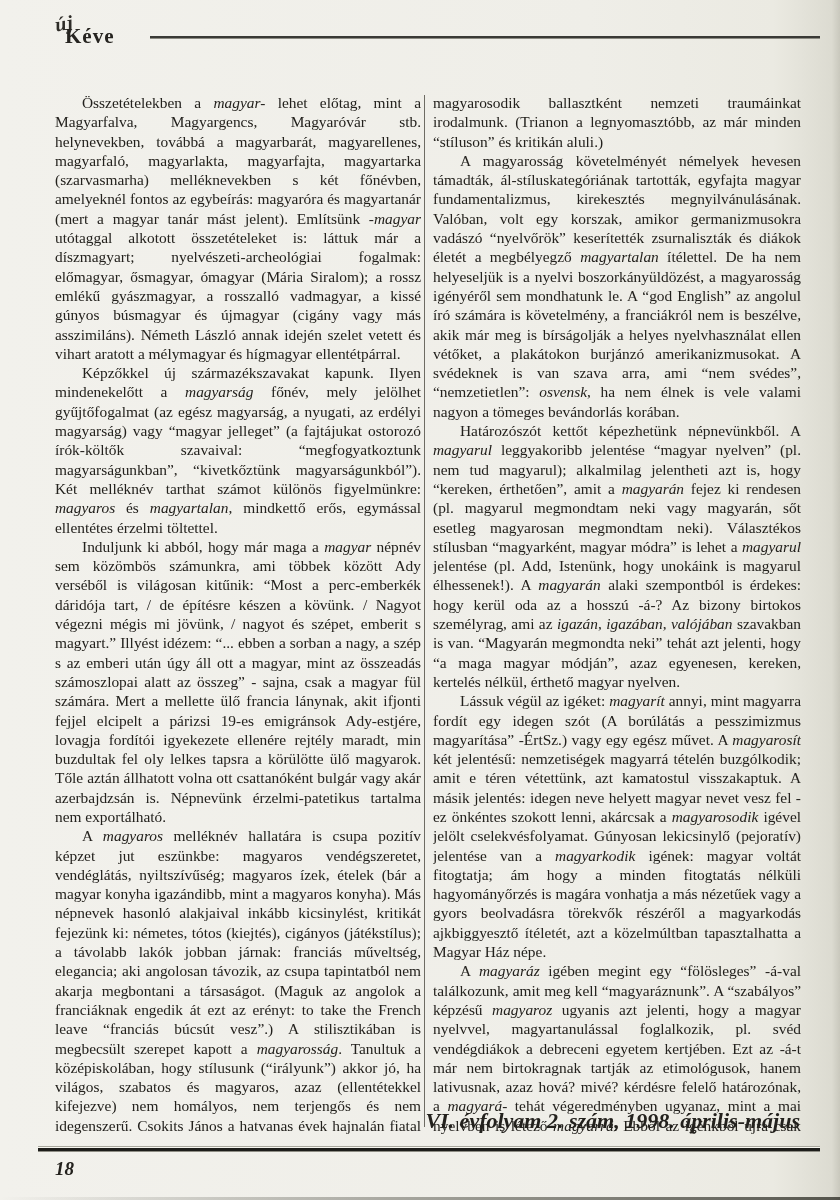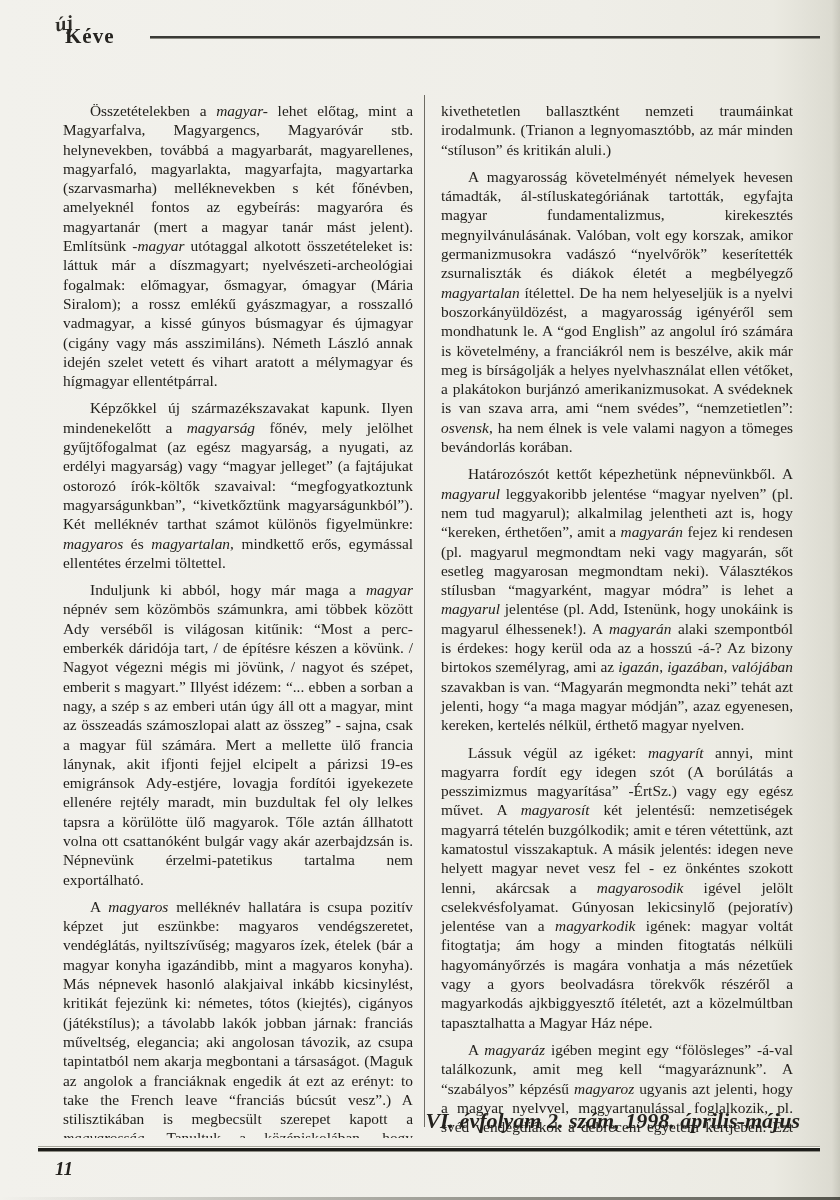--- a/index.html
+++ b/index.html
@@ -20,21 +20,21 @@
   .masthead-title { position:absolute; left:10px; top:6px; font-size:21px; font-weight:bold;
           letter-spacing:1px; color:#262420; }
 
   
   .column { position:absolute; top:93px; height:1045px; overflow:hidden;
           font-size:15.4px; line-height:19.3px; text-align:justify; }
   .column-left  { left:55px;  width:366px; }
   .column-right { left:433px; width:368px; }
   .column-divider { position:absolute; left:424px; top:95px; width:1px; height:1032px;
           background:#6d6b63; }
-  .column p { margin:8px; text-indent:27px; }
+  .column p { margin:0; text-indent:27px; }
   .column p.no-indent { text-indent:0; }
   .it { font-style:italic; }
 
   
   .footer-rule { position:absolute; left:38px; right:20px; top:1146px; height:6px;
           background:linear-gradient(#a9a89e 0 1px, #f7f6ef 1px 2px, #1d1d1a 2px 5px, #8e8d84 5px 6px); }
   .footer-page-number { position:absolute; left:55px; top:1158px; font-size:19px;
           font-weight:bold; font-style:italic; color:#23211d; }
   .footer-issue { position:absolute; right:40px; top:1108px; font-size:22px;
           font-weight:bold; font-style:italic; color:#23211d; }
@@ -53,24 +53,24 @@
   <div class="column column-left">
       <p><span>Összetételekben a </span><span class="it">magyar-</span><span> lehet előtag, mint a Magyarfalva, Magyargencs, Magyaróvár stb. helynevekben, továbbá a magyarbarát, magyarellenes, magyarfaló, magyarlakta, magyarfajta, magyartarka (szarvasmarha) melléknevekben s két főnévben, amelyeknél fontos az egybeírás: magyaróra és magyartanár (mert a magyar tanár mást jelent). Említsünk </span><span class="it">-magyar</span><span> utótaggal alkotott összetételeket is: láttuk már a díszmagyart; nyelvészeti-archeológiai fogalmak: előmagyar, ősmagyar, ómagyar (Mária Siralom); a rossz emlékű gyászmagyar, a rosszalló vadmagyar, a kissé gúnyos búsmagyar és újmagyar (cigány vagy más asszimiláns). Németh László annak idején szelet vetett és vihart aratott a mélymagyar és hígmagyar ellentétpárral.</span></p>
       <p><span>Képzőkkel új származékszavakat kapunk. Ilyen mindenekelőtt a </span><span class="it">magyarság</span><span> főnév, mely jelölhet gyűjtőfogalmat (az egész magyarság, a nyugati, az erdélyi magyarság) vagy “magyar jelleget” (a fajtájukat ostorozó írók-költők szavaival: “megfogyatkoztunk magyarságunkban”, “kivetkőztünk magyarságunkból”). Két melléknév tarthat számot különös figyelmünkre: </span><span class="it">magyaros</span><span> és </span><span class="it">magyartalan</span><span>, mindkettő erős, egymással ellentétes érzelmi töltettel.</span></p>
       <p><span>Induljunk ki abból, hogy már maga a </span><span class="it">magyar</span><span> népnév sem közömbös számunkra, ami többek között Ady verséből is világosan kitűnik: “Most a perc-emberkék dáridója tart, / de építésre készen a kövünk. / Nagyot végezni mégis mi jövünk, / nagyot és szépet, emberit s magyart.” Illyést idézem: “... ebben a sorban a nagy, a szép s az emberi után úgy áll ott a magyar, mint az összeadás számoszlopai alatt az összeg” - sajna, csak a magyar fül számára. Mert a mellette ülő francia lánynak, akit ifjonti fejjel elcipelt a párizsi 19-es emigránsok Ady-estjére, lovagja fordítói igyekezete ellenére rejtély maradt, min buzdultak fel oly lelkes tapsra a körülötte ülő magyarok. Tőle aztán állhatott volna ott csattanóként bulgár vagy akár azerbajdzsán is. Népnevünk érzelmi-patetikus tartalma nem exportálható.</span></p>
       <p><span>A </span><span class="it">magyaros</span><span> melléknév hallatára is csupa pozitív képzet jut eszünkbe: magyaros vendégszeretet, vendéglátás, nyiltszívűség; magyaros ízek, ételek (bár a magyar konyha igazándibb, mint a magyaros konyha). Más népnevek hasonló alakjaival inkább kicsinylést, kritikát fejezünk ki: németes, tótos (kiejtés), cigányos (játékstílus); a távolabb lakók jobban járnak: franciás műveltség, elegancia; aki angolosan távozik, az csupa tapintatból nem akarja megbontani a társaságot. (Maguk az angolok a franciáknak engedik át ezt az erényt: to take the French leave “franciás búcsút vesz”.) A stilisztikában is megbecsült szerepet kapott a </span><span class="it">magyarosság</span><span>. Tanultuk a középiskolában, hogy stílusunk (“irályunk”) akkor jó, ha világos, szabatos és magyaros, azaz (ellentétekkel kifejezve) nem homályos, nem terjengős és nem idegenszerű. Csokits János a hatvanas évek hajnalán fiatal költőként írt erről egy kesernyés-gunyoros, de annál találóbb és sokszor idézett versikét az Új Látóhatárban; ideírom, hogy ne menjen feledésbe: “A vaddisznó agyaros, / a magyar szó magyaros. / Nem pezsgőtől kapatos: / szárnyalása szabatos. / Muhi, Mohács, Világos: / a magyar vers világos.” Ennél tömörebben aligha fejezte ki valaki, hogyan hordja</span></p>
     </div>
 
   <div class="column-divider"></div>
 
   <div class="column column-right">
-      <p class="no-indent"><span>kivethetetlen ballasztként nemzeti traumáinkat irodalmunk. (Trianon a legnyomasztóbb, az már minden “stíluson” és kritikán aluli.)</span></p>
+      <p class="no-indent"><span>magyarosodik ballasztként nemzeti traumáinkat irodalmunk. (Trianon a legnyomasztóbb, az már minden “stíluson” és kritikán aluli.)</span></p>
       <p><span>A magyarosság követelményét némelyek hevesen támadták, ál-stíluskategóriának tartották, egyfajta magyar fundamentalizmus, kirekesztés megnyilvánulásának. Valóban, volt egy korszak, amikor germanizmusokra vadászó “nyelvőrök” keserítették zsurnaliszták és diákok életét a megbélyegző </span><span class="it">magyartalan</span><span> ítélettel. De ha nem helyeseljük is a nyelvi boszorkányüldözést, a magyarosság igényéről sem mondhatunk le. A “god English” az angolul író számára is követelmény, a franciákról nem is beszélve, akik már meg is bírságolják a helyes nyelvhasználat ellen vétőket, a plakátokon burjánzó amerikanizmusokat. A svédeknek is van szava arra, ami “nem svédes”, “nemzetietlen”: </span><span class="it">osvensk</span><span>, ha nem élnek is vele valami nagyon a tömeges bevándorlás korában.</span></p>
       <p><span>Határozószót kettőt képezhetünk népnevünkből. A </span><span class="it">magyarul</span><span> leggyakoribb jelentése “magyar nyelven” (pl. nem tud magyarul); alkalmilag jelentheti azt is, hogy “kereken, érthetően”, amit a </span><span class="it">magyarán</span><span> fejez ki rendesen (pl. magyarul megmondtam neki vagy magyarán, sőt esetleg magyarosan megmondtam neki). Választékos stílusban “magyarként, magyar módra” is lehet a </span><span class="it">magyarul</span><span> jelentése (pl. Add, Istenünk, hogy unokáink is magyarul élhessenek!). A </span><span class="it">magyarán</span><span> alaki szempontból is érdekes: hogy kerül oda az a hosszú -á-? Az bizony birtokos személyrag, ami az </span><span class="it">igazán</span><span>, </span><span class="it">igazában</span><span>, </span><span class="it">valójában</span><span> szavakban is van. “Magyarán megmondta neki” tehát azt jelenti, hogy “a maga magyar módján”, azaz egyenesen, kereken, kertelés nélkül, érthető magyar nyelven.</span></p>
       <p><span>Lássuk végül az igéket: </span><span class="it">magyarít</span><span> annyi, mint magyarra fordít egy idegen szót (A borúlátás a pesszimizmus magyarítása” -ÉrtSz.) vagy egy egész művet. A </span><span class="it">magyarosít</span><span> két jelentésű: nemzetiségek magyarrá tételén buzgólkodik; amit e téren vétettünk, azt kamatostul visszakaptuk. A másik jelentés: idegen neve helyett magyar nevet vesz fel - ez önkéntes szokott lenni, akárcsak a </span><span class="it">magyarosodik</span><span> igével jelölt cselekvésfolyamat. Gúnyosan lekicsinylő (pejoratív) jelentése van a </span><span class="it">magyarkodik</span><span> igének: magyar voltát fitogtatja; ám hogy a minden fitogtatás nélküli hagyományőrzés is magára vonhatja a más nézetűek vagy a gyors beolvadásra törekvők részéről a magyarkodás ajkbiggyesztő ítéletét, azt a közelmúltban tapasztalhatta a Magyar Ház népe.</span></p>
       <p><span>A </span><span class="it">magyaráz</span><span> igében megint egy “fölösleges” -á-val találkozunk, amit meg kell “magyaráznunk”. A “szabályos” képzésű </span><span class="it">magyaroz</span><span> ugyanis azt jelenti, hogy a magyar nyelvvel, magyartanulással foglalkozik, pl. svéd vendégdiákok a debreceni egyetem kertjében. Ezt az -á-t már nem birtokragnak tartják az etimológusok, hanem lativusnak, azaz hová? mivé? kérdésre felelő határozónak, a </span><span class="it">magyará-</span><span> tehát végeredményben ugyanaz, mint a mai nyelvben is létező </span><span class="it">magyarrá</span><span>. Ebből az igénkből újra csak messzemenő néplélektani következtetéseket lehetne levonni. Nem tudom, akad-e (a világ ezernyi nyelve-népe közt talán akad) még egy nép, amely a saját nevéből képzett igével fejezi ki a dolgok és jelenségek okainak kutatását, elemzését és megvilágítását. Vajon emögött is az az ősi meggyőződésünk</span></p>
     </div>
 
   <div class="footer-rule"></div>
-  <div class="footer-page-number">11</div>
+  <div class="footer-page-number">18</div>
   <div class="footer-issue">VI. évfolyam 2. szám, 1998. április-május</div>
 
 </div>
 
 </body></html>

